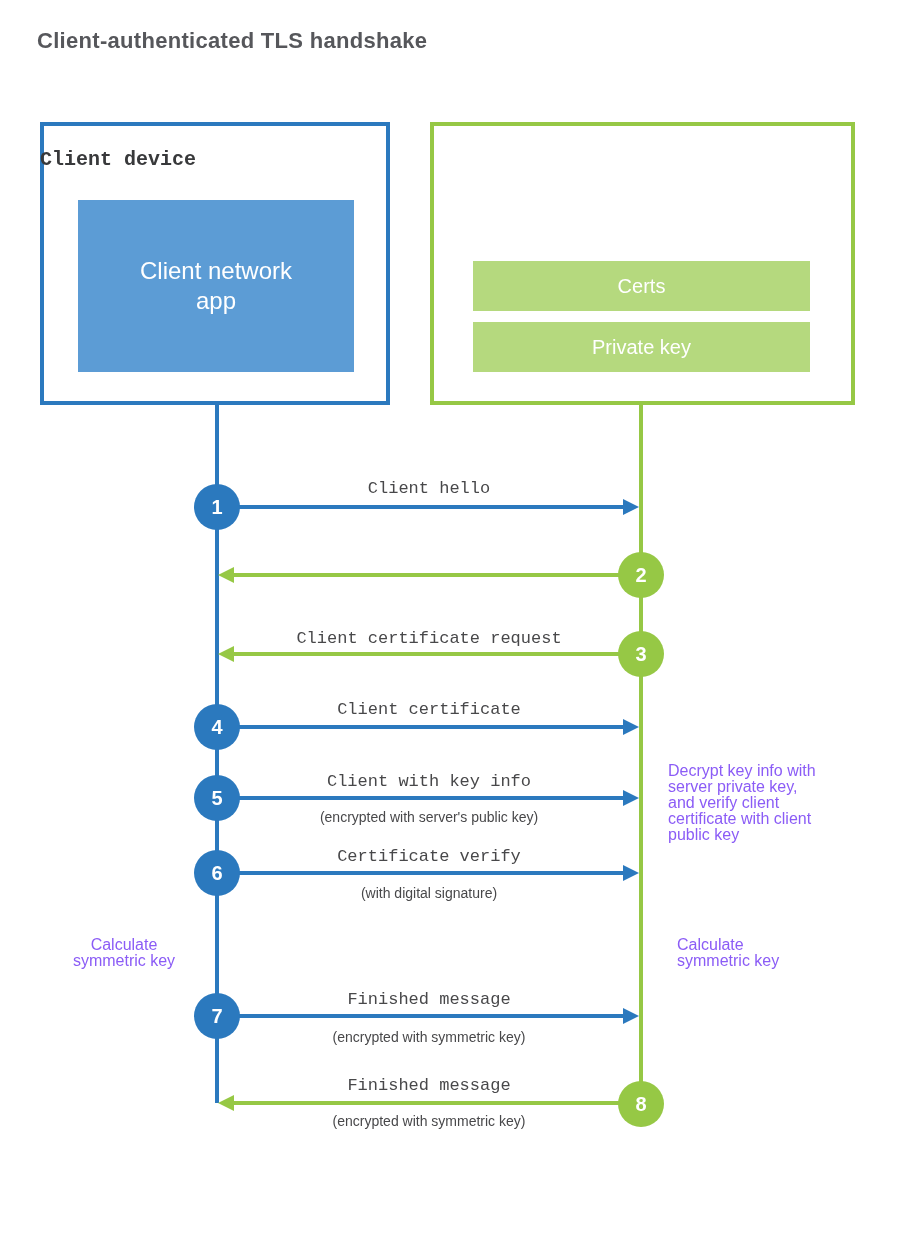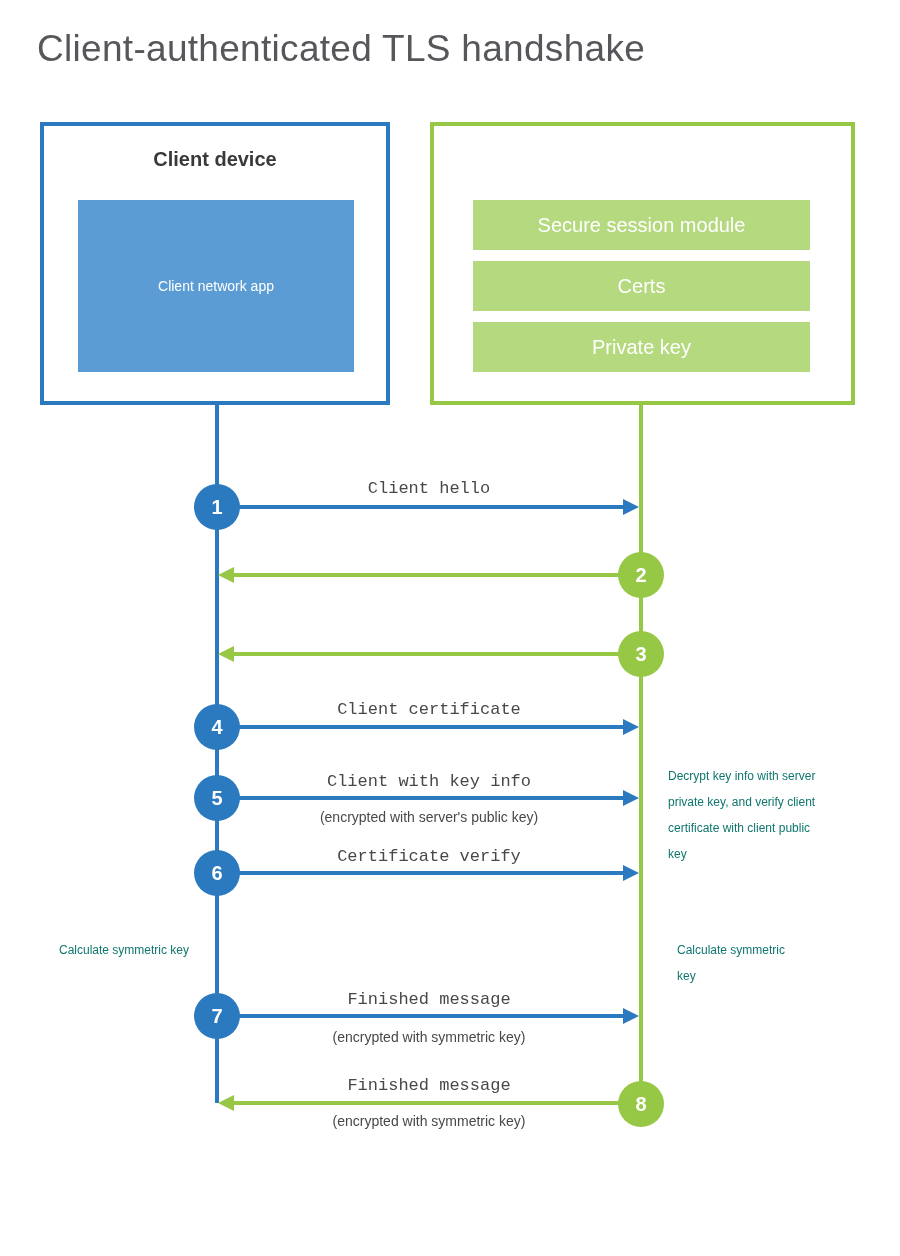--- a/index.html
+++ b/index.html
@@ -1,30 +1,30 @@
 <!DOCTYPE html>
 <html><head>
 <meta charset="utf-8">
 <style>
   html,body{margin:0;padding:0;background:#ffffff;}
   body{font-family:"Liberation Sans","DejaVu Sans",sans-serif;}
   #canvas{position:relative;width:900px;height:1256px;background:#ffffff;overflow:hidden;}
   .abs{position:absolute;}
 
-  .page-title{left:37px;top:28px;font-size:37px;font-weight:400;color:#56575b;letter-spacing:0.3px;}
+  .page-title{left:37px;top:28px;font-size:22px;font-weight:700;color:#56575b;letter-spacing:0.3px;}
 
   .actor-box{box-sizing:border-box;width:350px;height:283px;top:122px;background:#ffffff;}
   .client-box{left:40px;border:4px solid #2b79be;}
   .server-box{left:430px;width:425px;border:4px solid #96c845;}
-  .actor-title{top:148px;text-align:center;font-size:20px;font-weight:bold;color:#38393b;}
+  .actor-title{top:148px;font-size:20px;font-weight:bold;color:#38393b;font-family:Liberation Mono, monospace;}
   .client-title{left:40px;width:350px;}
   .server-title{left:430px;width:425px;}
 
   .app-box{left:78px;top:200px;width:276px;height:172px;background:#5c9cd5;display:flex;align-items:center;justify-content:center;text-align:center;}
-  .app-box span{max-width:180px;font-size:14px;color:#ffffff;line-height:30px;text-align:right;}
+  .app-box span{max-width:180px;font-size:24px;color:#ffffff;line-height:30px;}
 
   .module-bar{left:473px;width:337px;height:50px;background:#b5d97e;display:flex;align-items:center;justify-content:center;font-size:20px;color:#ffffff;}
 
   .lifeline{width:4px;}
   .ll-blue{left:215px;top:403px;height:700px;background:#2b79be;}
   .ll-green{left:639px;top:403px;height:702px;background:#96c845;}
 
   .circle{width:46px;height:46px;border-radius:50%;color:#ffffff;font-weight:bold;font-size:20px;display:flex;align-items:center;justify-content:center;}
   .c-blue{background:#2b79be;left:194px;}
   .c-green{background:#96c845;left:618px;}
@@ -32,74 +32,75 @@
   .hline{height:4px;}
   .l-blue{background:#2b79be;left:217px;width:407px;}
   .l-green{background:#96c845;left:234px;width:407px;}
   .ah{width:0;height:0;border-top:8px solid transparent;border-bottom:8px solid transparent;}
   .ah-right{border-left:16px solid #2b79be;left:623px;}
   .ah-left{border-right:16px solid #96c845;left:218px;}
 
   .msg-label{left:217px;width:424px;text-align:center;font-size:17px;line-height:24px;color:#48484a;font-family:Liberation Mono, monospace;}
   .msg-sub{left:217px;width:424px;text-align:center;font-size:14px;line-height:18px;color:#48484a;}
 
-  .side-note{font-size:12px;line-height:26px;color:#0f766e;}
+  .side-note{font-size:16px;line-height:16px;color:#8b5cf6;}
   .note-decrypt{left:668px;top:763px;width:158px;}
   .note-calc-left{left:58px;top:937px;width:132px;text-align:center;}
   .note-calc-right{left:677px;top:937px;width:110px;text-align:left;}
 </style>
 </head>
 <body>
 
 <div id="canvas">
 
   <div class="abs page-title">Client-authenticated TLS handshake</div>
 
   <div class="abs actor-box client-box"></div>
   <div class="abs actor-title client-title">Client device</div>
   <div class="abs app-box">
     <span>Client network app</span>
   </div>
 
   <div class="abs actor-box server-box"></div>
-  <div class="abs module-bar" style="top:200px">Secure session module</div>
   <div class="abs module-bar" style="top:261px">Certs</div>
   <div class="abs module-bar" style="top:322px">Private key</div>
 
   <div class="abs lifeline ll-blue"></div>
   <div class="abs lifeline ll-green"></div>
 
   <div class="abs msg-label" style="top:477px">Client hello</div>
   <div class="abs hline l-blue" style="top:505px"></div>
   <div class="abs ah ah-right" style="top:499px"></div>
   <div class="abs circle c-blue" style="top:484px">1</div>
 
   <div class="abs hline l-green" style="top:573px"></div>
   <div class="abs ah ah-left" style="top:567px"></div>
   <div class="abs circle c-green" style="top:552px">2</div>
 
+  <div class="abs msg-label" style="top:627px">Client certificate request</div>
   <div class="abs hline l-green" style="top:652px"></div>
   <div class="abs ah ah-left" style="top:646px"></div>
   <div class="abs circle c-green" style="top:631px">3</div>
 
   <div class="abs msg-label" style="top:698px">Client certificate</div>
   <div class="abs hline l-blue" style="top:725px"></div>
   <div class="abs ah ah-right" style="top:719px"></div>
   <div class="abs circle c-blue" style="top:704px">4</div>
 
   <div class="abs msg-label" style="top:770px">Client with key info</div>
   <div class="abs hline l-blue" style="top:796px"></div>
   <div class="abs ah ah-right" style="top:790px"></div>
   <div class="abs circle c-blue" style="top:775px">5</div>
   <div class="abs msg-sub" style="top:808px">(encrypted with server's public key)</div>
 
   <div class="abs msg-label" style="top:845px">Certificate verify</div>
   <div class="abs hline l-blue" style="top:871px"></div>
   <div class="abs ah ah-right" style="top:865px"></div>
   <div class="abs circle c-blue" style="top:850px">6</div>
+  <div class="abs msg-sub" style="top:884px">(with digital signature)</div>
 
   <div class="abs msg-label" style="top:988px">Finished message</div>
   <div class="abs hline l-blue" style="top:1014px"></div>
   <div class="abs ah ah-right" style="top:1008px"></div>
   <div class="abs circle c-blue" style="top:993px">7</div>
   <div class="abs msg-sub" style="top:1028px">(encrypted with symmetric key)</div>
 
   <div class="abs msg-label" style="top:1074px">Finished message</div>
   <div class="abs hline l-green" style="top:1101px"></div>
   <div class="abs ah ah-left" style="top:1095px"></div>

